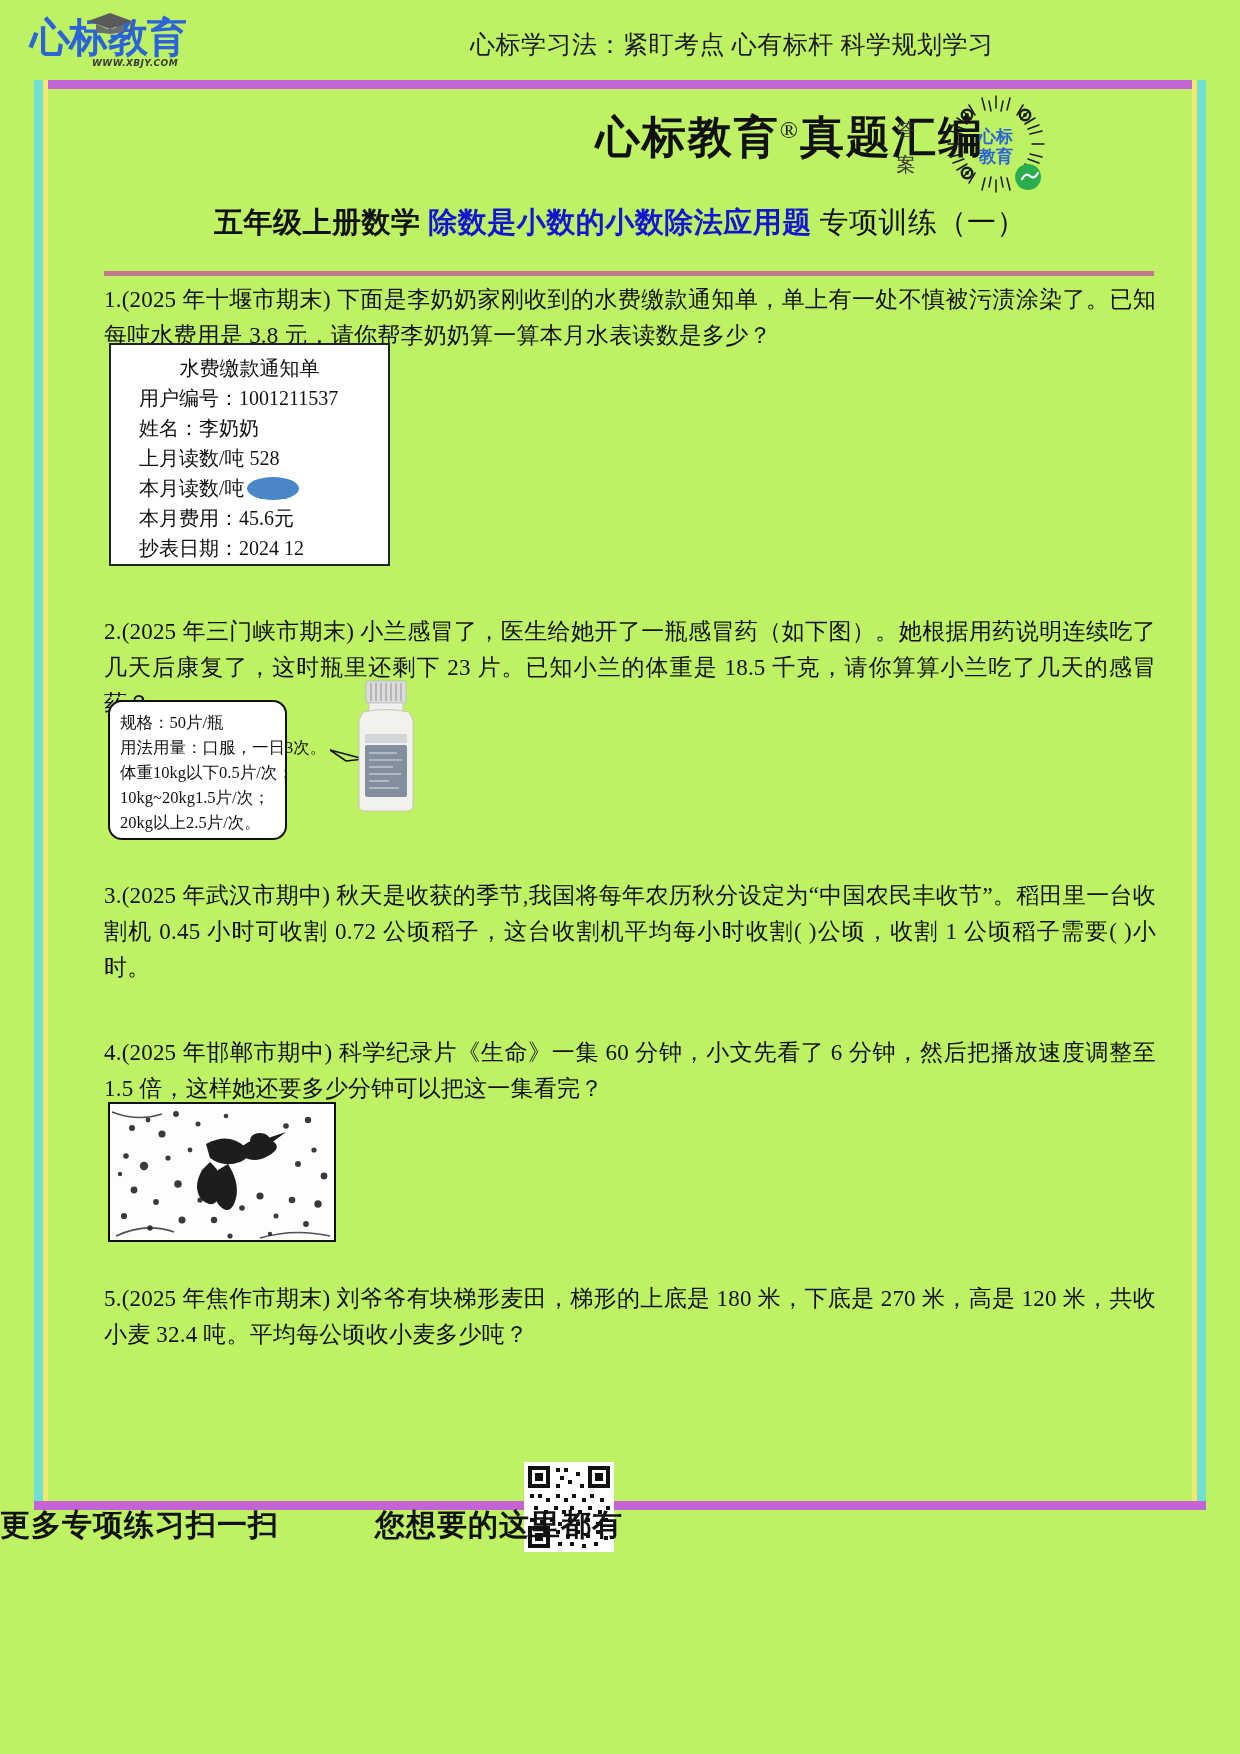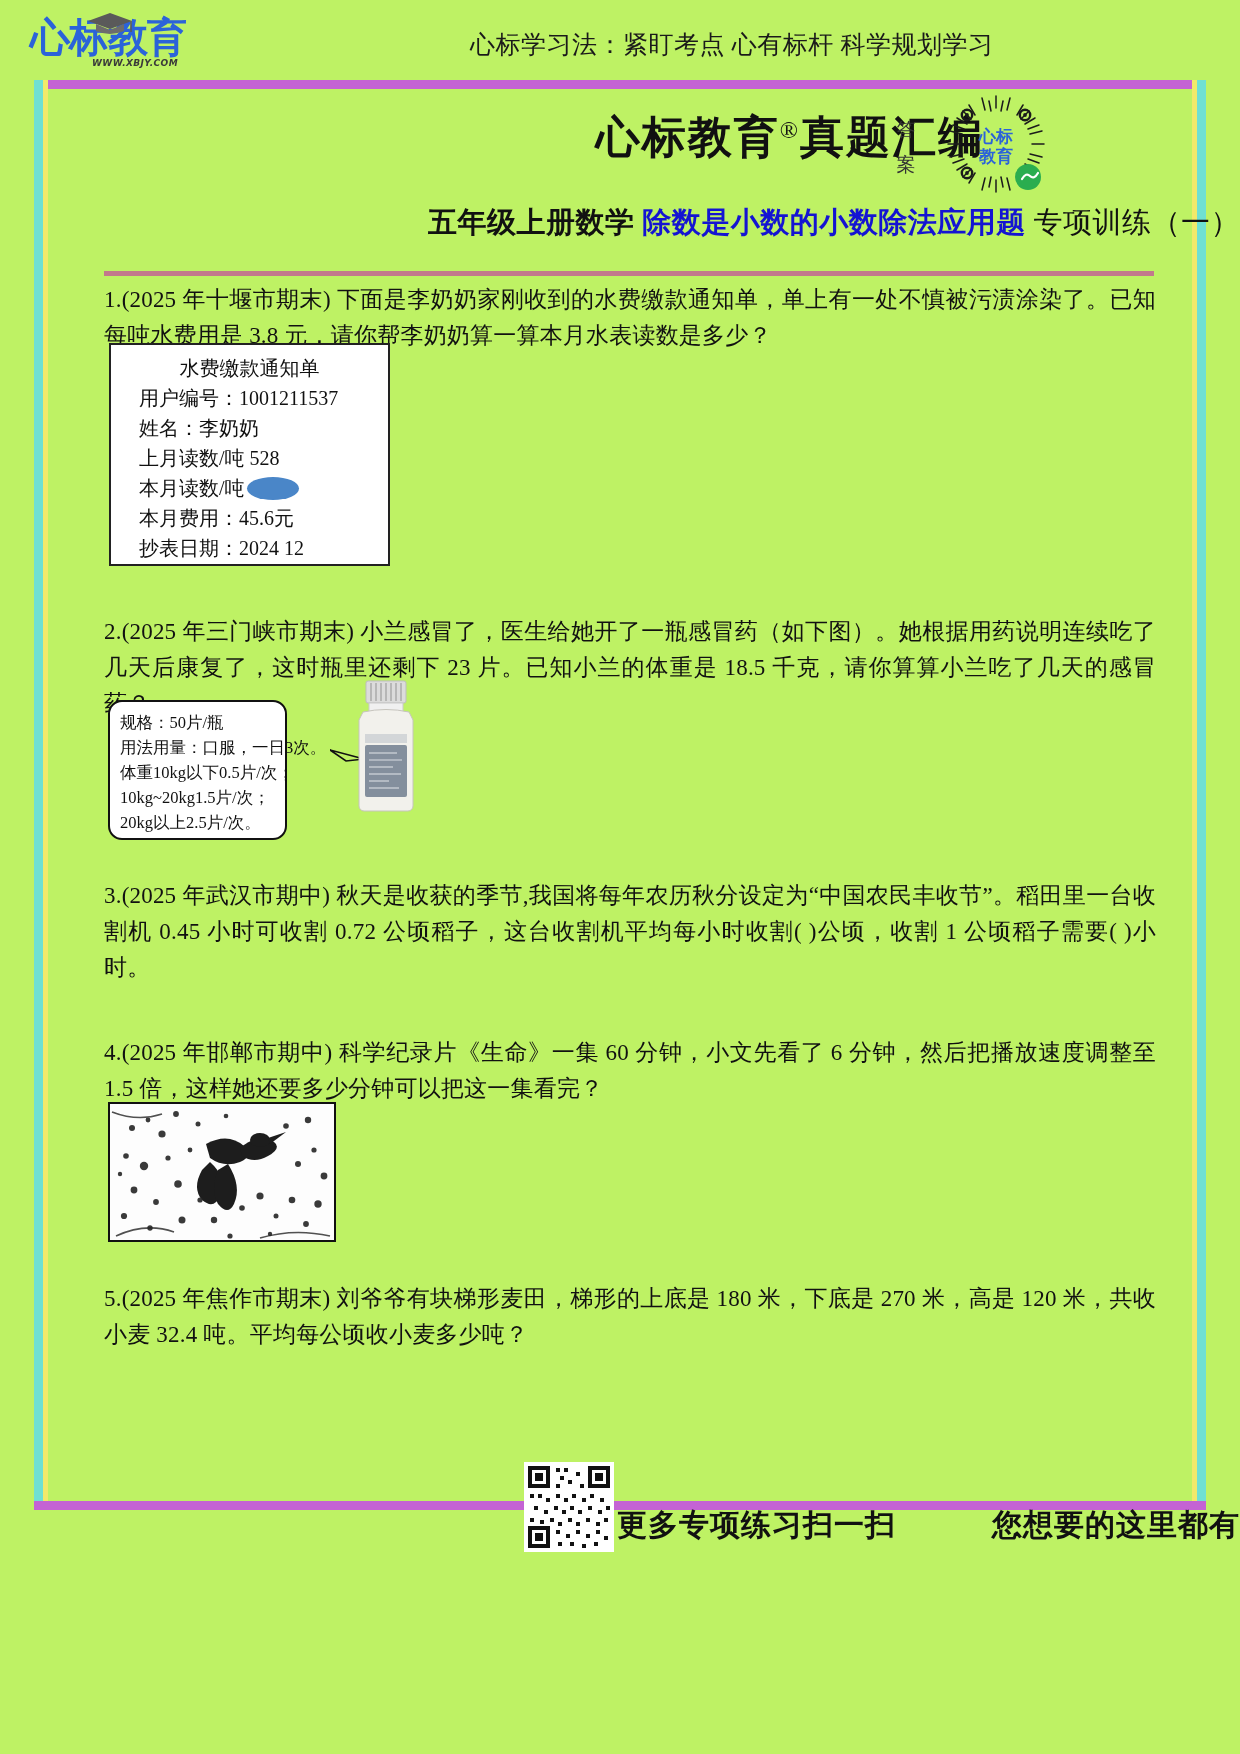--- a/index.html
+++ b/index.html
@@ -46,21 +46,21 @@
   .doc-title {
     position: absolute; left: 0; top: 108px; width: 984px;
     text-align: right;
     font-size: 44px; font-weight: 700; color: #111;
     letter-spacing: 2px;
   }
   .doc-title .reg { font-size: 24px; vertical-align: 14px; font-weight: 400; }
 
   .subtitle {
     position: absolute; left: 0; top: 203px; width: 1240px;
-    text-align: right; white-space: nowrap;
+    text-align: center; white-space: nowrap;
     font-size: 29px; color: #111; letter-spacing: .5px;
   }
   .subtitle .grade { font-weight: 700; }
   .subtitle .topic { color: #1414d2; font-weight: 700; font-family: "DejaVu Sans", sans-serif; }
   .subtitle .train { font-weight: 400; }
 
   
   .answer-label {
     position: absolute; left: 893px; top: 112px;
     width: 26px; text-align: center;
@@ -118,21 +118,21 @@
     width: 228px; height: 140px;
     border: 2px solid #111;
     background: #ffffff;
     overflow: hidden;
   }
 
   
   .footer-qr { position: absolute; left: 524px; top: 1462px; width: 90px; height: 90px; }
   .footer-text {
     position: absolute; left: 0; top: 1505px; width: 1240px;
-    text-align: right; font-size: 30px; font-weight: 700; color: #111;
+    text-align: left; font-size: 30px; font-weight: 700; color: #111;
     letter-spacing: 1px; white-space: nowrap;
   }
   .footer-text .gap { display: inline-block; width: 96px; }
 </style>
 </head>
 <body>
 
 <div class="page">
 
   <div class="masthead">

